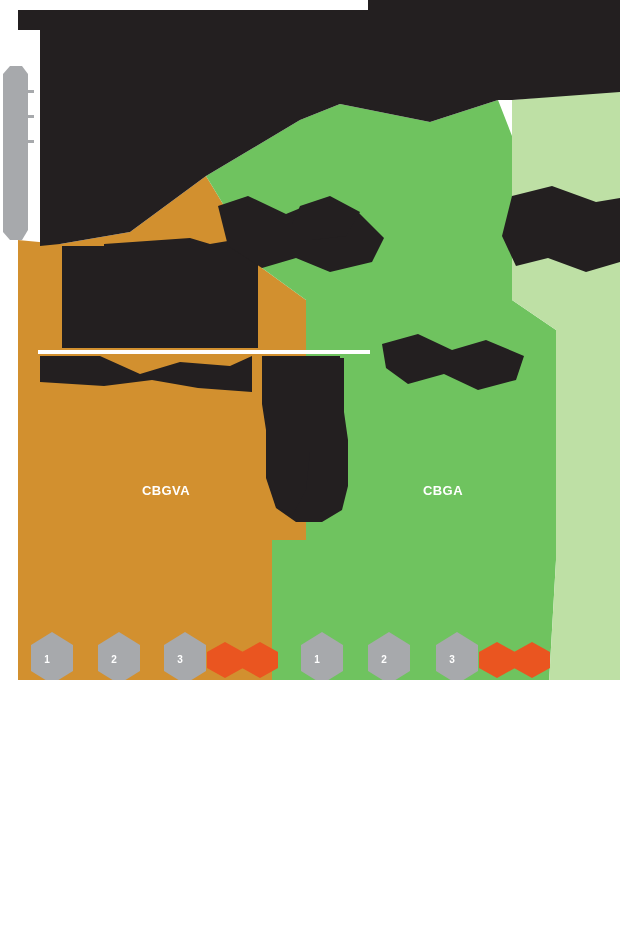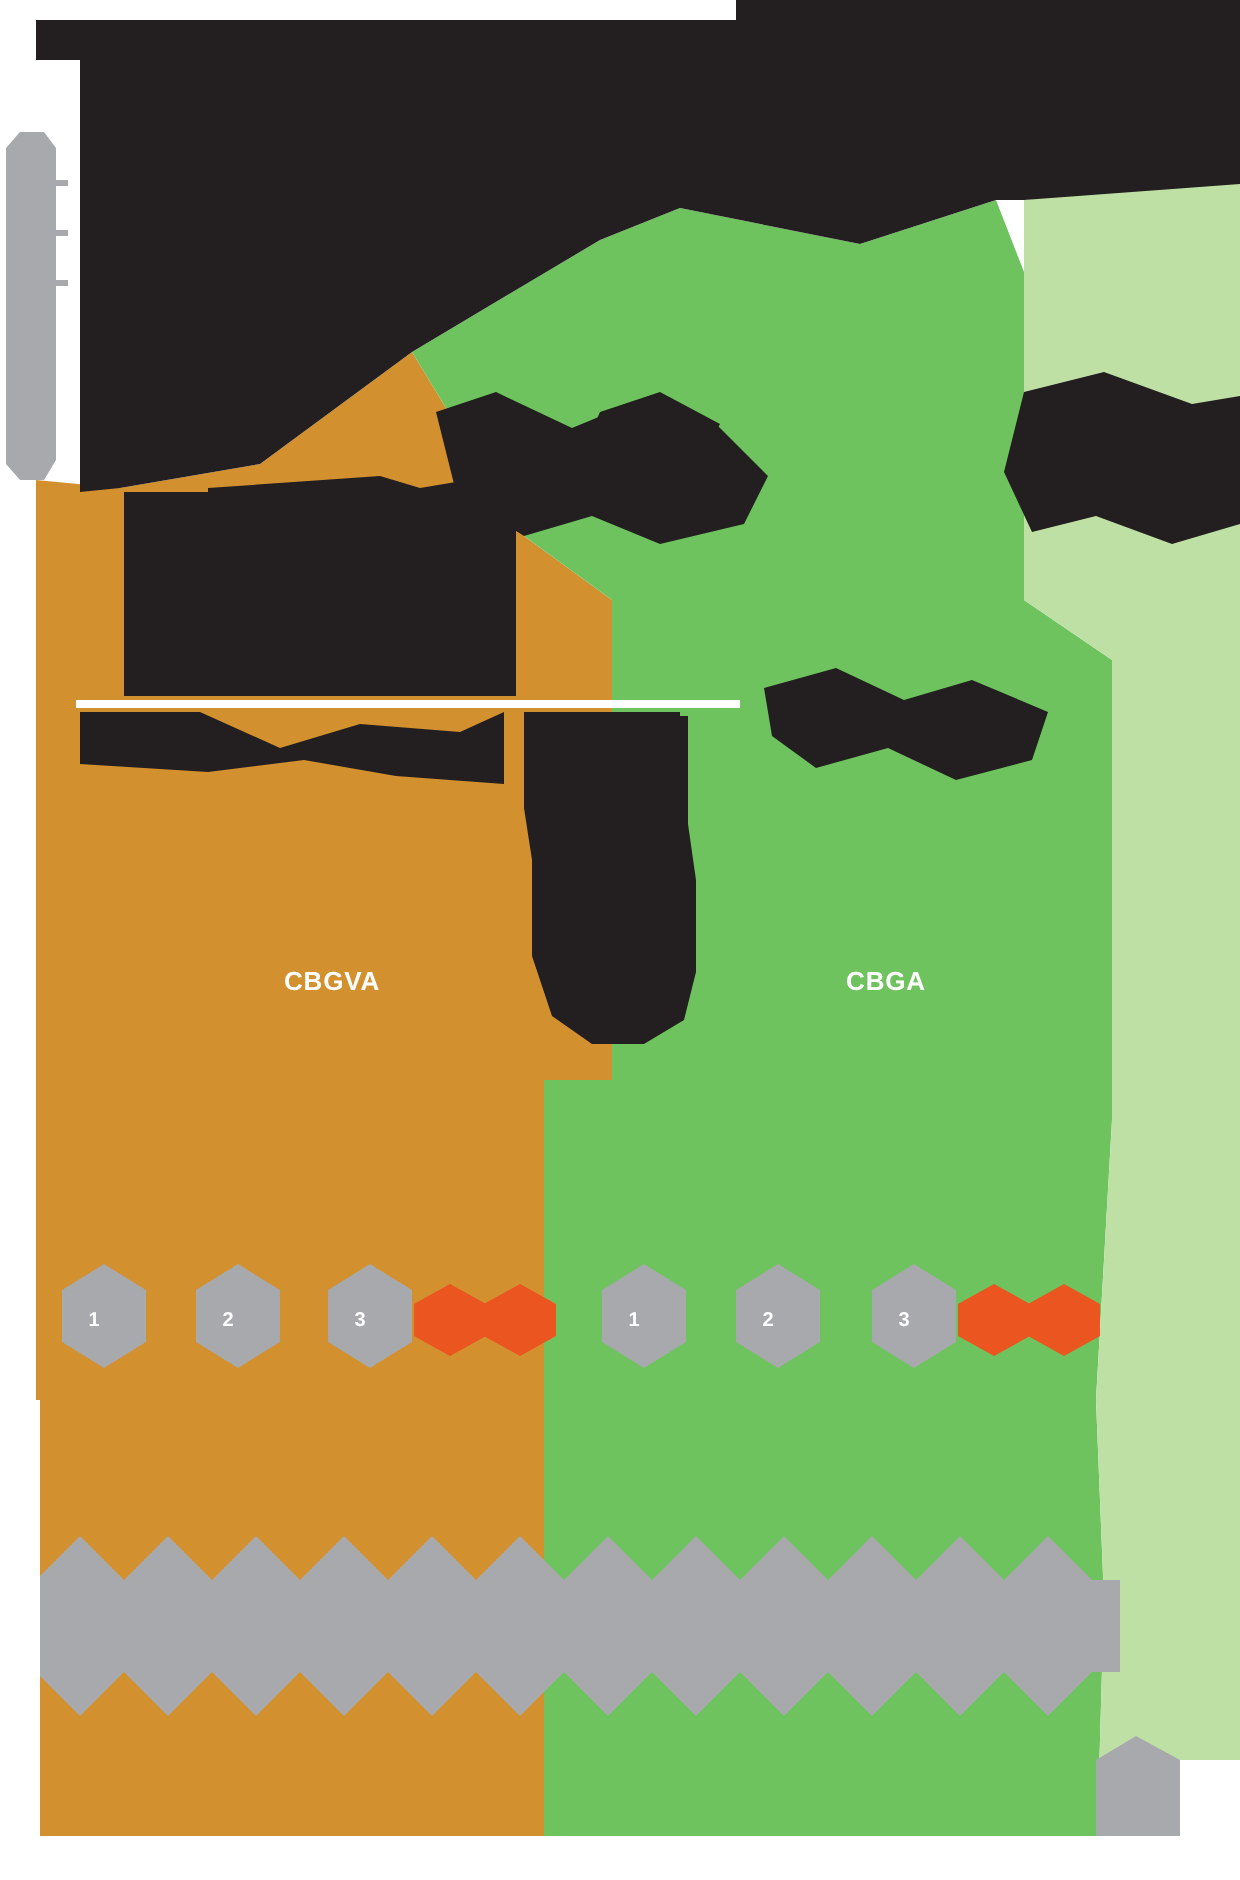--- a/index.html
+++ b/index.html
@@ -1,17 +1,17 @@
 <!DOCTYPE html>
 <html><head>
 <meta charset="utf-8">
 <style>
   html,body{margin:0;padding:0;background:#ffffff;}
   body{width:620px;height:940px;font-family:"Liberation Sans",sans-serif;}
-  #stage{position:relative;width:620px;height:940px;overflow:hidden;background:#ffffff;}
+  #stage{position:relative;width:620px;height:680px;overflow:hidden;background:#ffffff;}
   #stage svg{position:absolute;left:0;top:0;}
   .hexlabel{font-family:"Liberation Sans",sans-serif;font-weight:bold;fill:#ffffff;}
   .collabel{font-family:"Liberation Sans",sans-serif;font-weight:bold;fill:#ffffff;font-size:13px;letter-spacing:.4px;}
   .sidenum{font-family:"Liberation Sans",sans-serif;font-weight:bold;fill:#ffffff;font-size:10px;}
 </style>
 </head>
 <body>
 
 <div id="stage">
 

